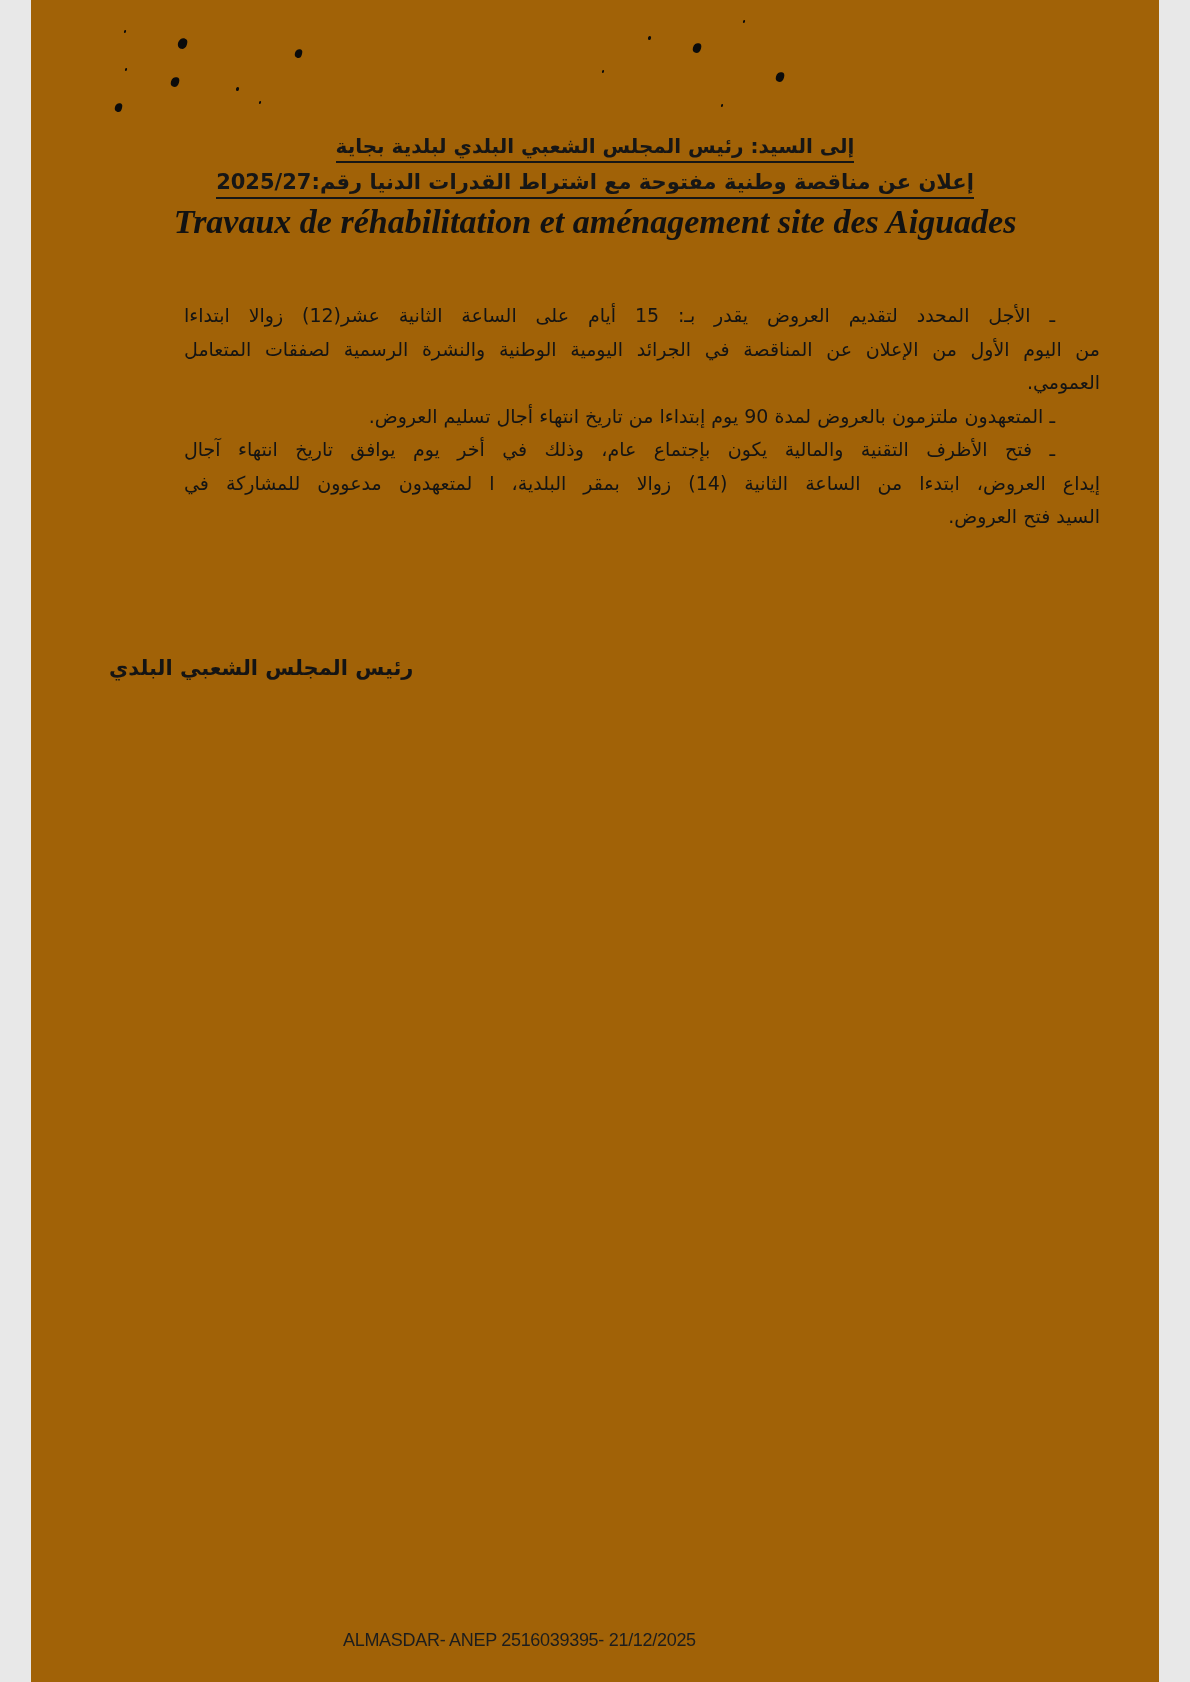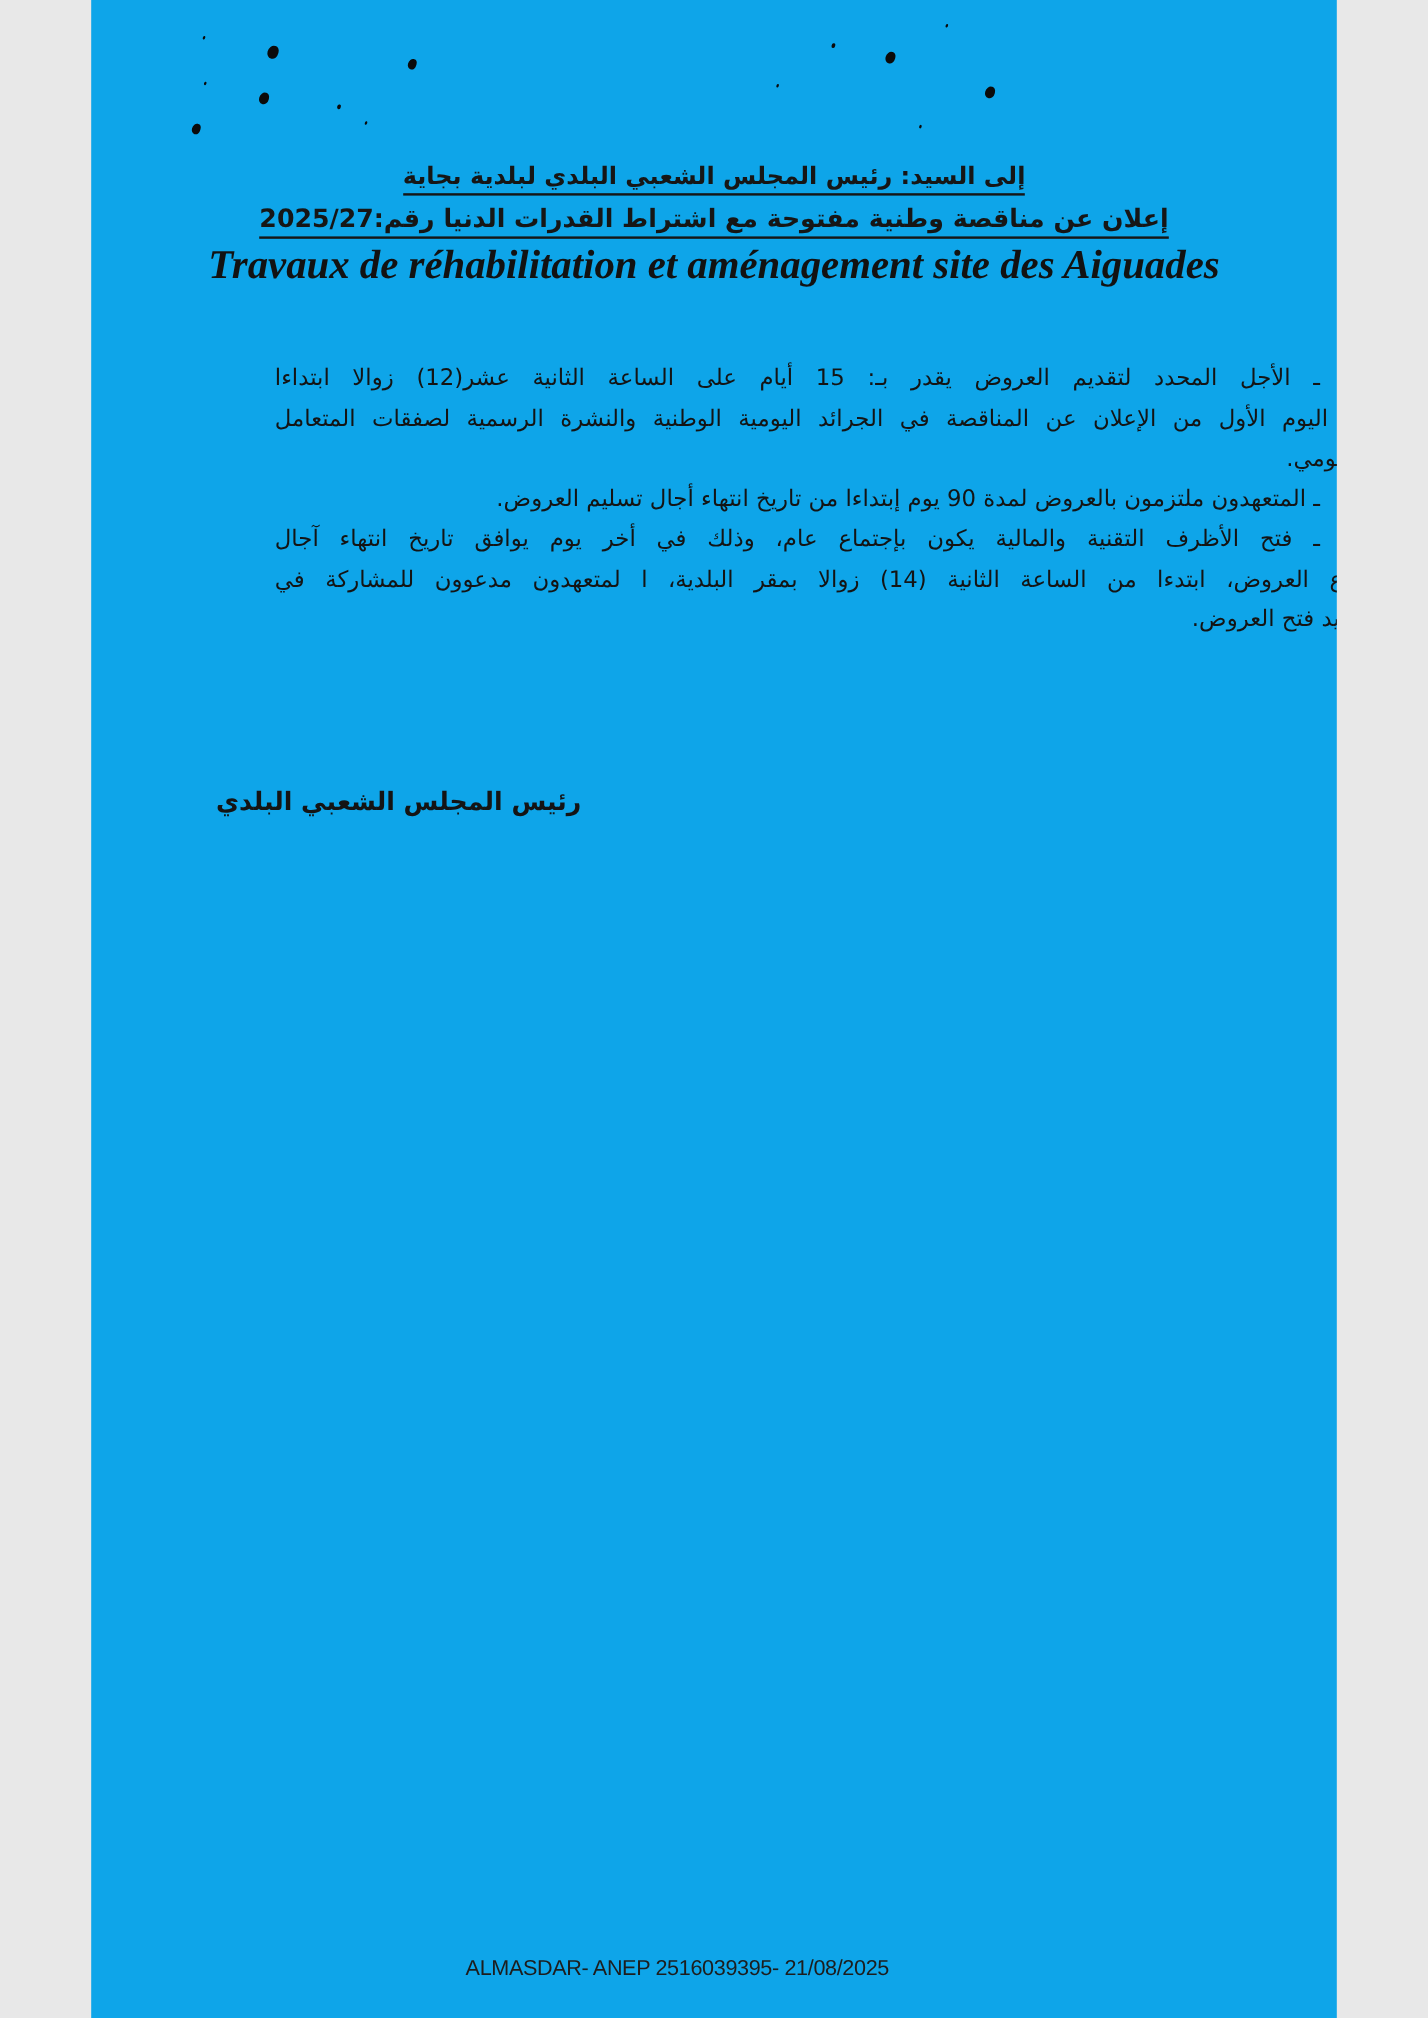--- a/index.html
+++ b/index.html
@@ -1,21 +1,21 @@
 <!DOCTYPE html>
 <html><head>
 <meta charset="utf-8">
 <style>
   html, body { margin: 0; padding: 0; background: #e8e8e8; }
   .page {
     position: relative;
-    width: 1038px;
+    width: 1128px;
     height: 1682px;
     margin: 0 auto;
-    background: #0ea5e9;
+    background: #a16207;
     overflow: hidden;
     color: #161616;
     font-family: "DejaVu Sans", sans-serif;
   }
   
   .speck {
     position: absolute;
     background: #0b0b0b;
     border-radius: 62% 45% 55% 50%;
     transform: rotate(14deg);
@@ -66,21 +66,20 @@
   .bline.indent { padding-right: 45px; }
 
   .signature {
     position: absolute;
     top: 656px;
     left: 78px;
     direction: rtl;
     font-size: 21px;
     font-weight: bold;
     color: #141414;
-    margin-left: 26px;
   }
   .footer {
     position: absolute;
     top: 1630px;
     left: 312px;
     font-family: "Liberation Sans", sans-serif;
     font-size: 18px;
     letter-spacing: -0.3px;
     color: #1d1d1d;
   }
@@ -124,15 +123,15 @@
     <div class="bline fill">من اليوم الأول من الإعلان عن المناقصة في الجرائد اليومية الوطنية والنشرة الرسمية لصفقات المتعامل</div>
     <div class="bline">العمومي.</div>
     <div class="bline indent">ـ المتعهدون ملتزمون بالعروض لمدة 90 يوم إبتداءا من تاريخ انتهاء أجال تسليم العروض.</div>
     <div class="bline indent fill">ـ فتح الأظرف التقنية والمالية يكون بإجتماع عام، وذلك في أخر يوم يوافق تاريخ انتهاء آجال</div>
     <div class="bline fill">إيداع العروض، ابتدءا من الساعة الثانية (14) زوالا بمقر البلدية، ا لمتعهدون مدعوون للمشاركة في</div>
     <div class="bline">السيد فتح العروض.</div>
   </div>
 
   <div class="signature">رئيس المجلس الشعبي البلدي</div>
 
-  <div class="footer">ALMASDAR- ANEP 2516039395- 21/08/2025</div>
+  <div class="footer">ALMASDAR- ANEP 2516039395- 21/12/2025</div>
 
 </div>
 
 </body></html>

